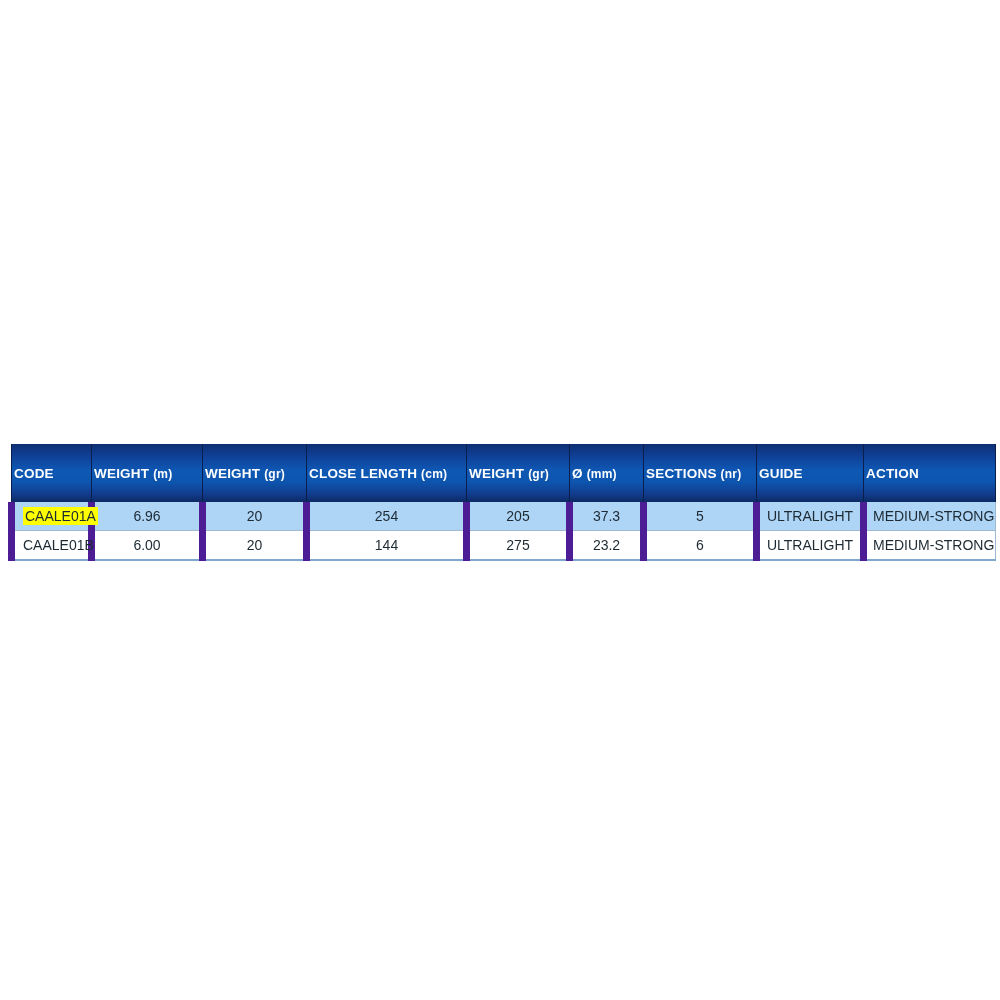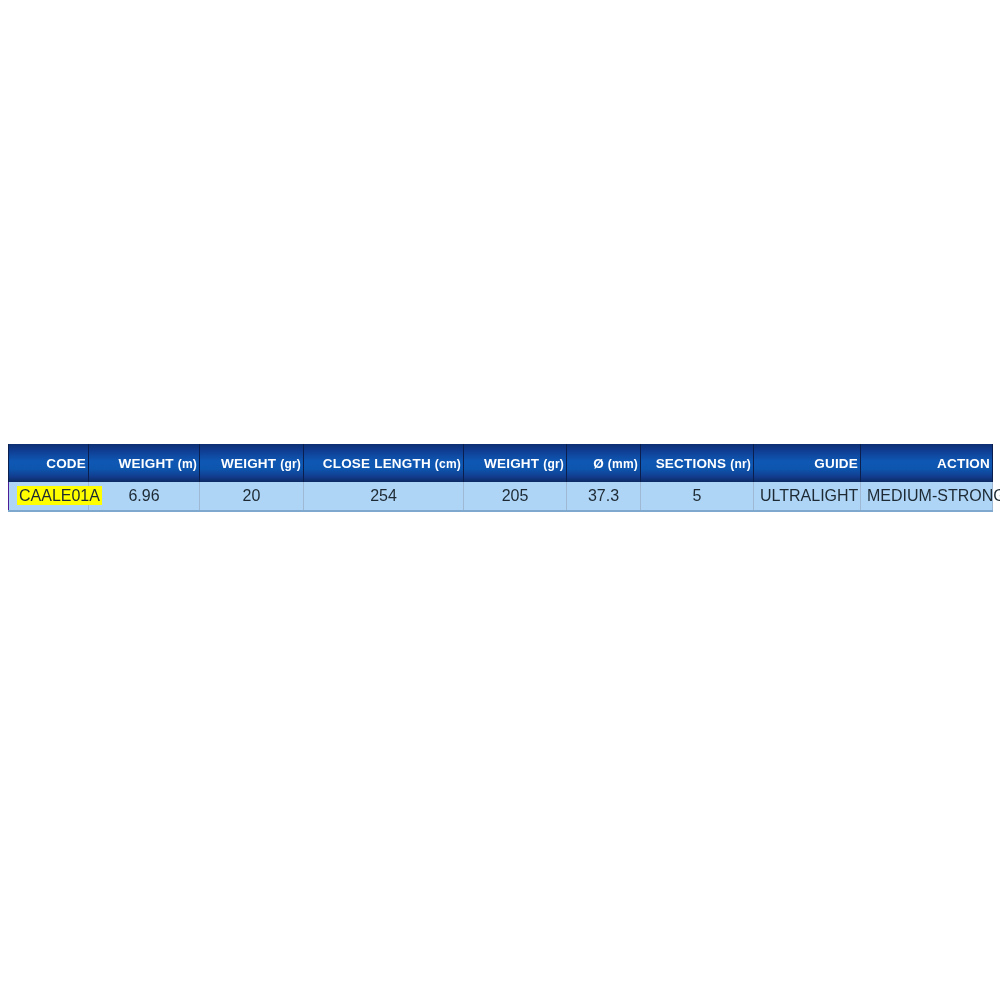--- a/index.html
+++ b/index.html
@@ -27,26 +27,26 @@
   table.spec-table {
     border-collapse: collapse;
     table-layout: fixed;
     width: 984px;
     font-size: 13px;
   }
 
   
   table.spec-table thead th {
     height: 26px;
-    padding: 6px 2px;
+    padding: 16px 2px;
     color: #ffffff;
     font-weight: bold;
     font-size: 13.5px;
     letter-spacing: 0.2px;
-    text-align: right;
+    text-align: left;
     vertical-align: middle;
     white-space: nowrap;
     background: linear-gradient(to bottom,
                 #0d2f72 0%,
                 #0f3d92 18%,
                 #0e58b4 46%,
                 #0d55ad 66%,
                 #123c8e 86%,
                 #0c2a63 100%);
     border-left: 1px solid #4b86d8;
@@ -65,23 +65,23 @@
     font-size: 12px;
   }
 
   
   table.spec-table tbody td {
     height: 28px;
     padding: 0 6px;
     text-align: center;
     vertical-align: middle;
     color: #1d2a33;
-    font-size: 16px;
+    font-size: 14px;
     white-space: nowrap;
-    border-left: 1px solid #4c1d95;
+    border-left: 7px solid #4c1d95;
     border-right: 1px solid #9fb9d4;
     border-bottom: 1px solid #9fb9d4;
   }
   table.spec-table tbody tr.row-shaded td {
     background: #aed4f6;
   }
   table.spec-table tbody tr.row-plain td {
     background: #ffffff;
   }
   table.spec-table tbody tr:last-child td {
@@ -131,15 +131,26 @@
           <td class="cell-code"><span class="hl">CAALE01A</span></td>
           <td>6.96</td>
           <td>20</td>
           <td>254</td>
           <td>205</td>
           <td>37.3</td>
           <td>5</td>
           <td>ULTRALIGHT</td>
           <td>MEDIUM-STRONG</td>
         </tr>
+        <tr class="row-plain">
+          <td class="cell-code"><span>CAALE01B</span></td>
+          <td>6.00</td>
+          <td>20</td>
+          <td>144</td>
+          <td>275</td>
+          <td>23.2</td>
+          <td>6</td>
+          <td>ULTRALIGHT</td>
+          <td>MEDIUM-STRONG</td>
+        </tr>
       </tbody>
   </table>
 </div>
 
 </body></html>

